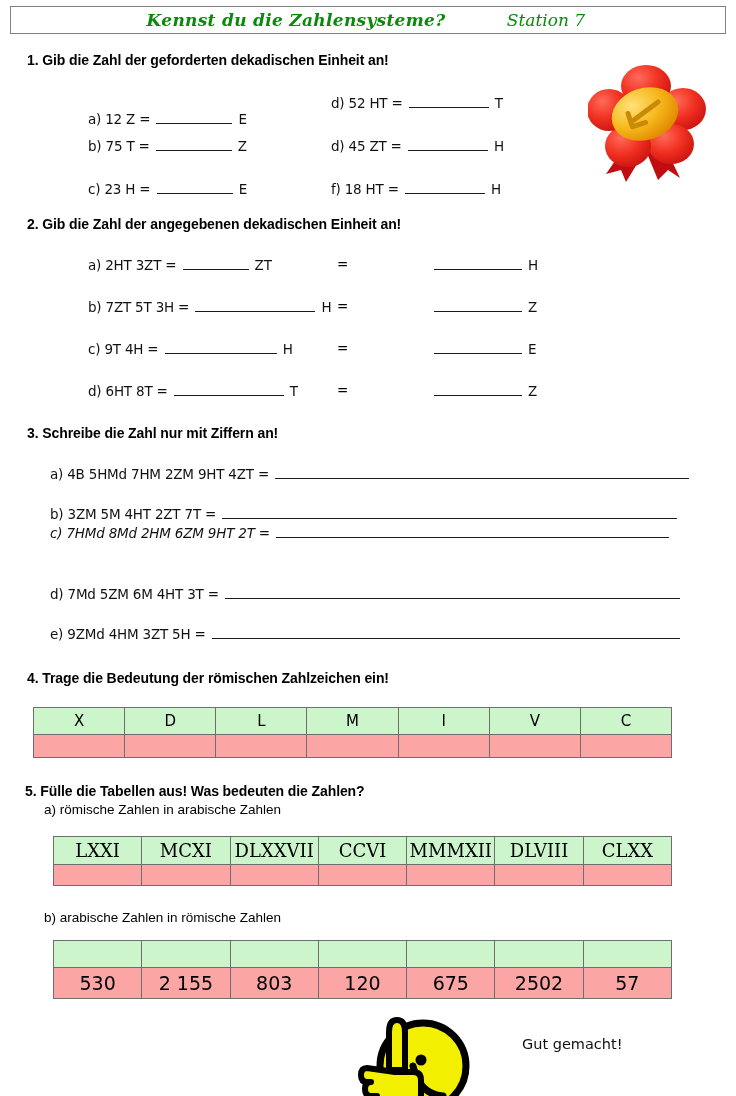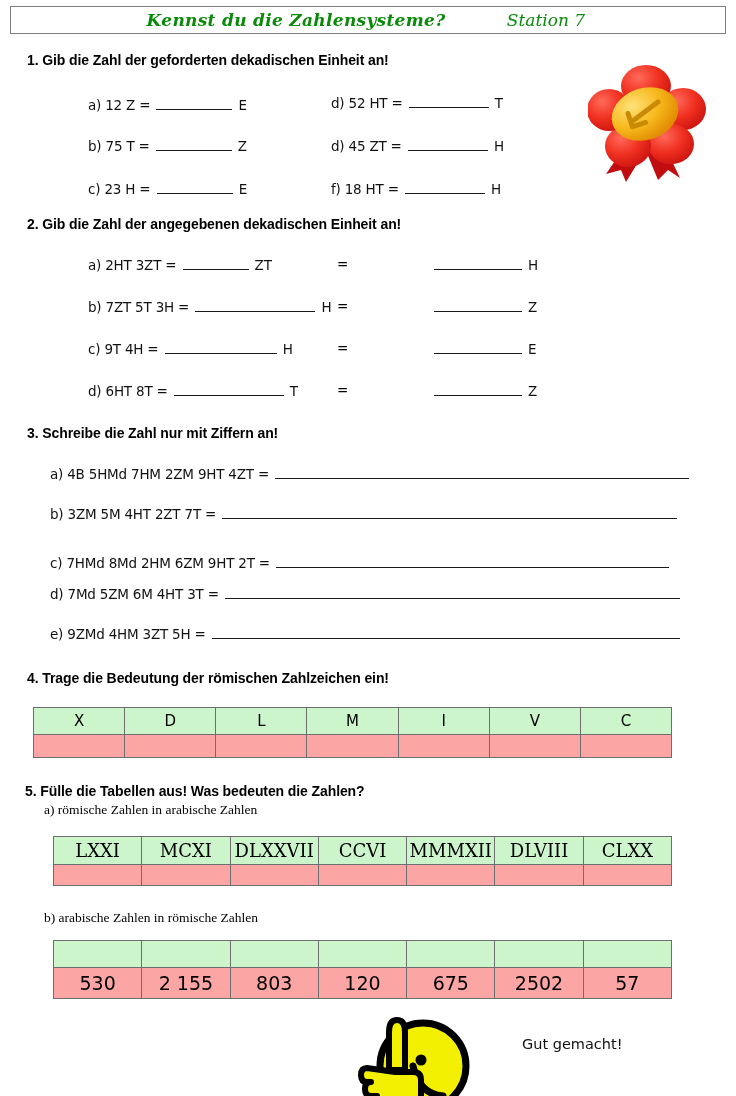--- a/index.html
+++ b/index.html
@@ -60,21 +60,21 @@
     position: absolute;
     font-family: "Liberation Sans", sans-serif;
     font-weight: bold;
     font-size: 14px;
     color: #000;
     white-space: nowrap;
     letter-spacing: -0.1px;
   }
   .sub-label {
     position: absolute;
-    font-family: Liberation Serif, serif;
+    font-family: Liberation Sans, sans-serif;
     font-size: 13.5px;
     color: #000;
     white-space: nowrap;
   }
 
   
   .ex-item {
     position: absolute;
     font-family: "DejaVu Sans", sans-serif;
     font-size: 13.5px;
@@ -174,21 +174,21 @@
     <ellipse cx="21" cy="48" rx="22" ry="21" fill="url(#petalG)"></ellipse>
 
     <ellipse cx="57" cy="52" rx="34" ry="26" fill="url(#coreG)" transform="rotate(-18 57 52)"></ellipse>
     <path d="M42 48 L42 62 L56 62" fill="none" stroke="#c98b06" stroke-width="5" stroke-linecap="round" stroke-linejoin="round" transform="rotate(-18 52 56)"></path>
     <path d="M46 58 L70 40" fill="none" stroke="#c98b06" stroke-width="5" stroke-linecap="round"></path>
   </svg>
 </div>
 
 <div class="sec-head" style="left:27px; top:52px;">1. Gib die Zahl der geforderten dekadischen Einheit an!</div>
 
-<div class="ex-item" style="left:88px; top:96px;">
+<div class="ex-item" style="left:88px; top:110px;">
   <span>a)</span>
   <span>12 Z</span>
   <span>=</span>
   <span class="blank" style="width:76px;"></span>
   <span>E</span>
 </div>
 <div class="ex-item" style="left:88px; top:137px;">
   <span>b)</span>
   <span>75 T</span>
   <span>=</span>
@@ -284,21 +284,21 @@
 <div class="ex-item" style="left:50px; top:465px;">
   <span>a)</span>
   <span>4B 5HMd 7HM 2ZM 9HT 4ZT =</span>
   <span class="blank" style="width:414px;"></span>
 </div>
 <div class="ex-item" style="left:50px; top:505px;">
   <span>b)</span>
   <span>3ZM 5M 4HT 2ZT 7T =</span>
   <span class="blank" style="width:455px;"></span>
 </div>
-<div class="ex-item" style="left:50px; top:554px;">
+<div class="ex-item" style="left:50px; top:524px;font-style:italic;">
   <span>c)</span>
   <span>7HMd 8Md 2HM 6ZM 9HT 2T =</span>
   <span class="blank" style="width:393px;"></span>
 </div>
 <div class="ex-item" style="left:50px; top:585px;">
   <span>d)</span>
   <span>7Md 5ZM 6M 4HT 3T =</span>
   <span class="blank" style="width:455px;"></span>
 </div>
 <div class="ex-item" style="left:50px; top:625px;">

